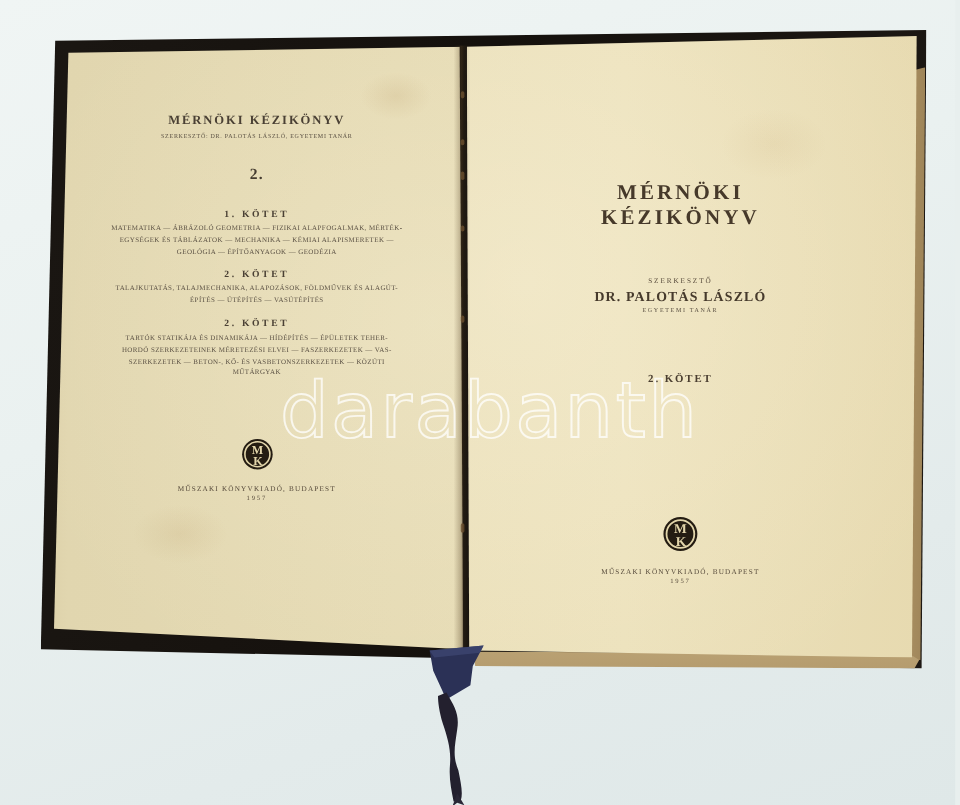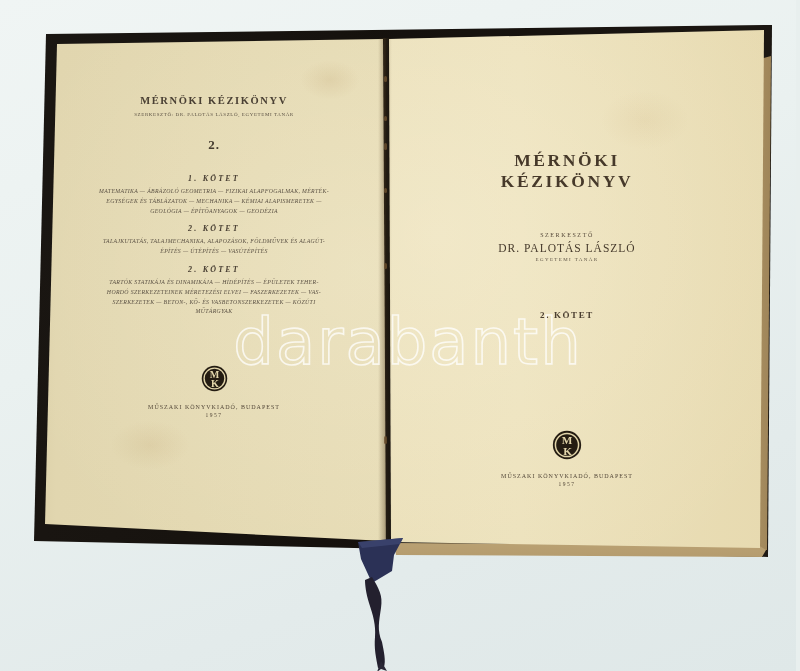--- a/index.html
+++ b/index.html
@@ -53,34 +53,34 @@
   
   .stain{position:absolute;border-radius:50%;pointer-events:none;}
   
   #left-content{
     left:86px;top:95px;width:256px;text-align:center;color:#453c30;
   }
   .lp-title{font-size:10.5px;font-weight:bold;letter-spacing:1.6px;color:#4a4034;}
   .lp-subtitle{font-size:5px;letter-spacing:.6px;margin-top:6px;color:#5c5244;}
   .lp-number{font-size:13px;font-weight:bold;margin-top:20px;letter-spacing:1px;}
   #vol-list{margin-top:20px;}
-  .volume{margin-top:7px;font-style:italic;}
+  .volume{margin-top:7px;}
   .vol-heading{font-size:8px;font-weight:bold;letter-spacing:2.2px;line-height:12px;margin-bottom:2px;color:#4a4034;}
   .vol-line{font-size:5.8px;letter-spacing:.35px;line-height:9.8px;color:#5a5043;}
   .publisher-line{font-size:6px;letter-spacing:1px;color:#55493a;}
   .year-line{font-size:5.5px;letter-spacing:1.5px;margin-top:2px;color:#55493a;}
   #left-logo{margin-top:48px;}
   #left-publisher-block{margin-top:8px;}
   
   #right-content{
     left:447px;top:150px;width:240px;text-align:center;color:#44392c;
   }
   .rp-title{font-size:17.5px;font-weight:bold;letter-spacing:2.6px;color:#46392a;}
   .rp-editor-label{font-size:6px;letter-spacing:1.6px;margin-top:40px;color:#56493a;}
-  .rp-editor-name{font-size:11.5px;font-weight:normal;letter-spacing:1px;margin-top:4px;color:#463a2c;}
+  .rp-editor-name{font-size:11.5px;font-weight:bold;letter-spacing:1px;margin-top:4px;color:#463a2c;}
   .rp-editor-title{font-size:5px;letter-spacing:1.4px;margin-top:3px;color:#5c5244;}
   .rp-volume{font-size:9px;font-weight:bold;letter-spacing:1.6px;margin-top:48px;color:#4a3e30;}
   #right-logo{margin-top:110px;}
   #right-publisher-block{margin-top:9px;}
   
   #watermark-svg{left:0;top:0;pointer-events:none;}
   
   #ribbon-svg{left:348px;top:533px;}
 </style>
 </head>

